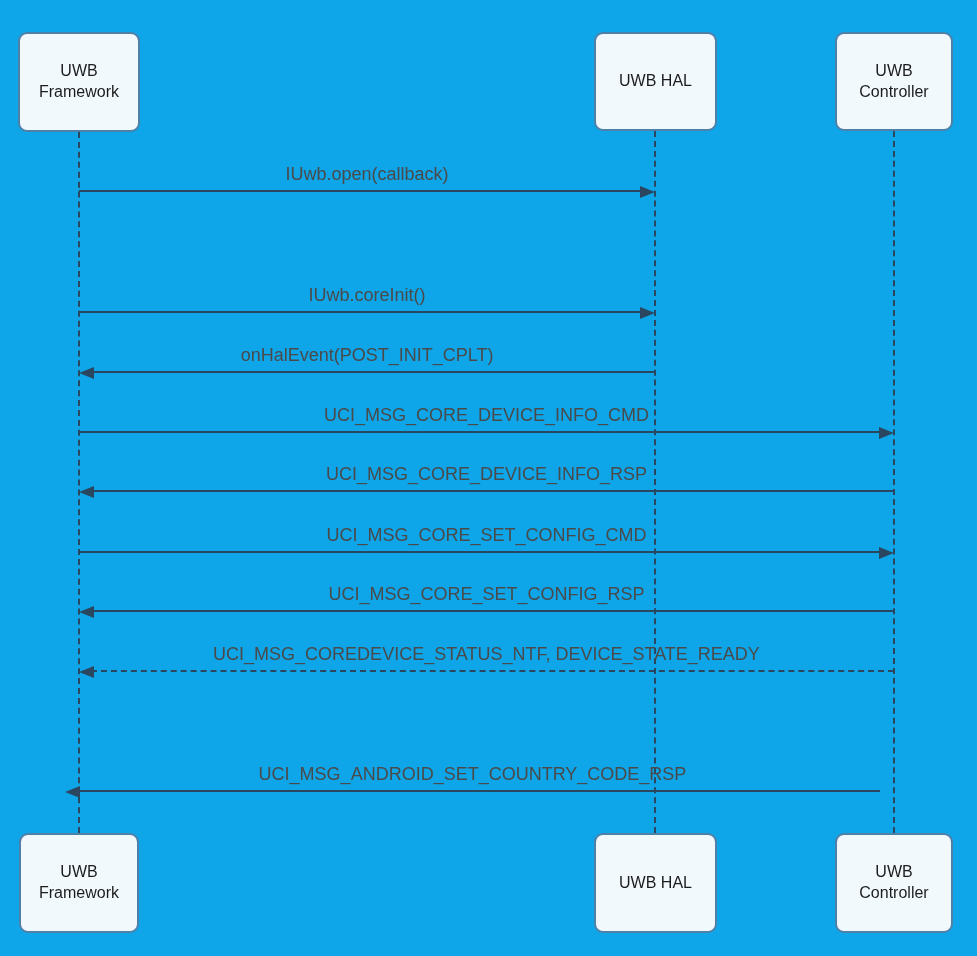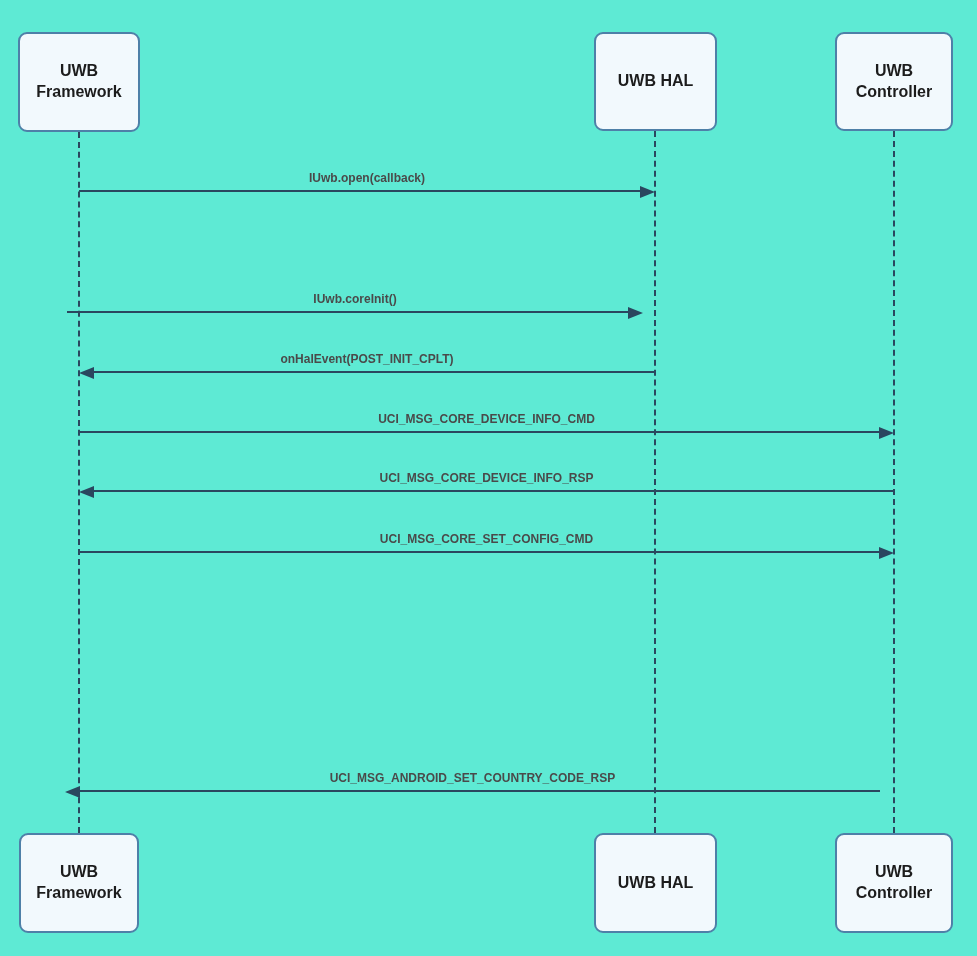--- a/index.html
+++ b/index.html
@@ -5,23 +5,22 @@
   html, body {
     margin: 0;
     padding: 0;
     background: #ffffff;
     font-family: "Liberation Sans", "DejaVu Sans", sans-serif;
   }
   .canvas {
     position: relative;
     width: 977px;
     height: 956px;
-    background: #5eead4;
+    background: #0ea5e9;
     overflow: hidden;
-    font-weight: bold;
   }
   .actor-box {
     position: absolute;
     box-sizing: border-box;
     background: #f2f9fd;
     border: 2.5px solid #4e80a8;
     border-radius: 9px;
     display: flex;
     align-items: center;
     justify-content: center;
@@ -39,21 +38,21 @@
   .message {
     position: absolute;
     height: 28px;
   }
   .msg-label {
     position: absolute;
     bottom: 7px;
     left: 0;
     width: 100%;
     text-align: center;
-    font-size: 12px;
+    font-size: 18px;
     color: #4a4a4a;
     white-space: nowrap;
   }
   .msg-line {
     position: absolute;
     bottom: 0;
     left: 0;
     right: 0;
     height: 0;
   }
@@ -93,21 +92,21 @@
   <div class="actor-box" style="left: 835px; top: 32px; width: 118px; height: 99px; white-space: pre-line;">UWB
 Controller</div>
 
   <div class="message dir-right" style="left:79px; width:576px; top:164px;">
     <div class="msg-label">IUwb.open(callback)</div>
     <div class="msg-line solid"></div>
     <div class="arrowhead right"></div>
   </div>
 
 
-  <div class="message dir-right" style="left:67px; width:576px; top:285px;">
+  <div class="message dir-right" style="left:79px; width:576px; top:285px;">
     <div class="msg-label">IUwb.coreInit()</div>
     <div class="msg-line solid"></div>
     <div class="arrowhead right"></div>
   </div>
 
   <div class="message dir-left" style="left:79px; width:576px; top:345px;">
     <div class="msg-label">onHalEvent(POST_INIT_CPLT)</div>
     <div class="msg-line solid"></div>
     <div class="arrowhead left"></div>
   </div>
@@ -123,21 +122,31 @@
     <div class="msg-line solid"></div>
     <div class="arrowhead left"></div>
   </div>
 
   <div class="message dir-right" style="left:79px; width:815px; top:525px;">
     <div class="msg-label">UCI_MSG_CORE_SET_CONFIG_CMD</div>
     <div class="msg-line solid"></div>
     <div class="arrowhead right"></div>
   </div>
 
+  <div class="message dir-left" style="left:79px; width:815px; top:584px;">
+    <div class="msg-label">UCI_MSG_CORE_SET_CONFIG_RSP</div>
+    <div class="msg-line solid"></div>
+    <div class="arrowhead left"></div>
+  </div>
 
+  <div class="message dir-left" style="left:79px; width:815px; top:644px;">
+    <div class="msg-label">UCI_MSG_COREDEVICE_STATUS_NTF, DEVICE_STATE_READY</div>
+    <div class="msg-line dashed"></div>
+    <div class="arrowhead left"></div>
+  </div>
 
 
   <div class="message dir-left" style="left:65px; width:815px; top:764px;">
     <div class="msg-label">UCI_MSG_ANDROID_SET_COUNTRY_CODE_RSP</div>
     <div class="msg-line solid"></div>
     <div class="arrowhead left"></div>
   </div>
 
   <div class="actor-box" style="left: 19px; top: 833px; width: 120px; height: 100px; white-space: pre-line;">UWB
 Framework</div>

